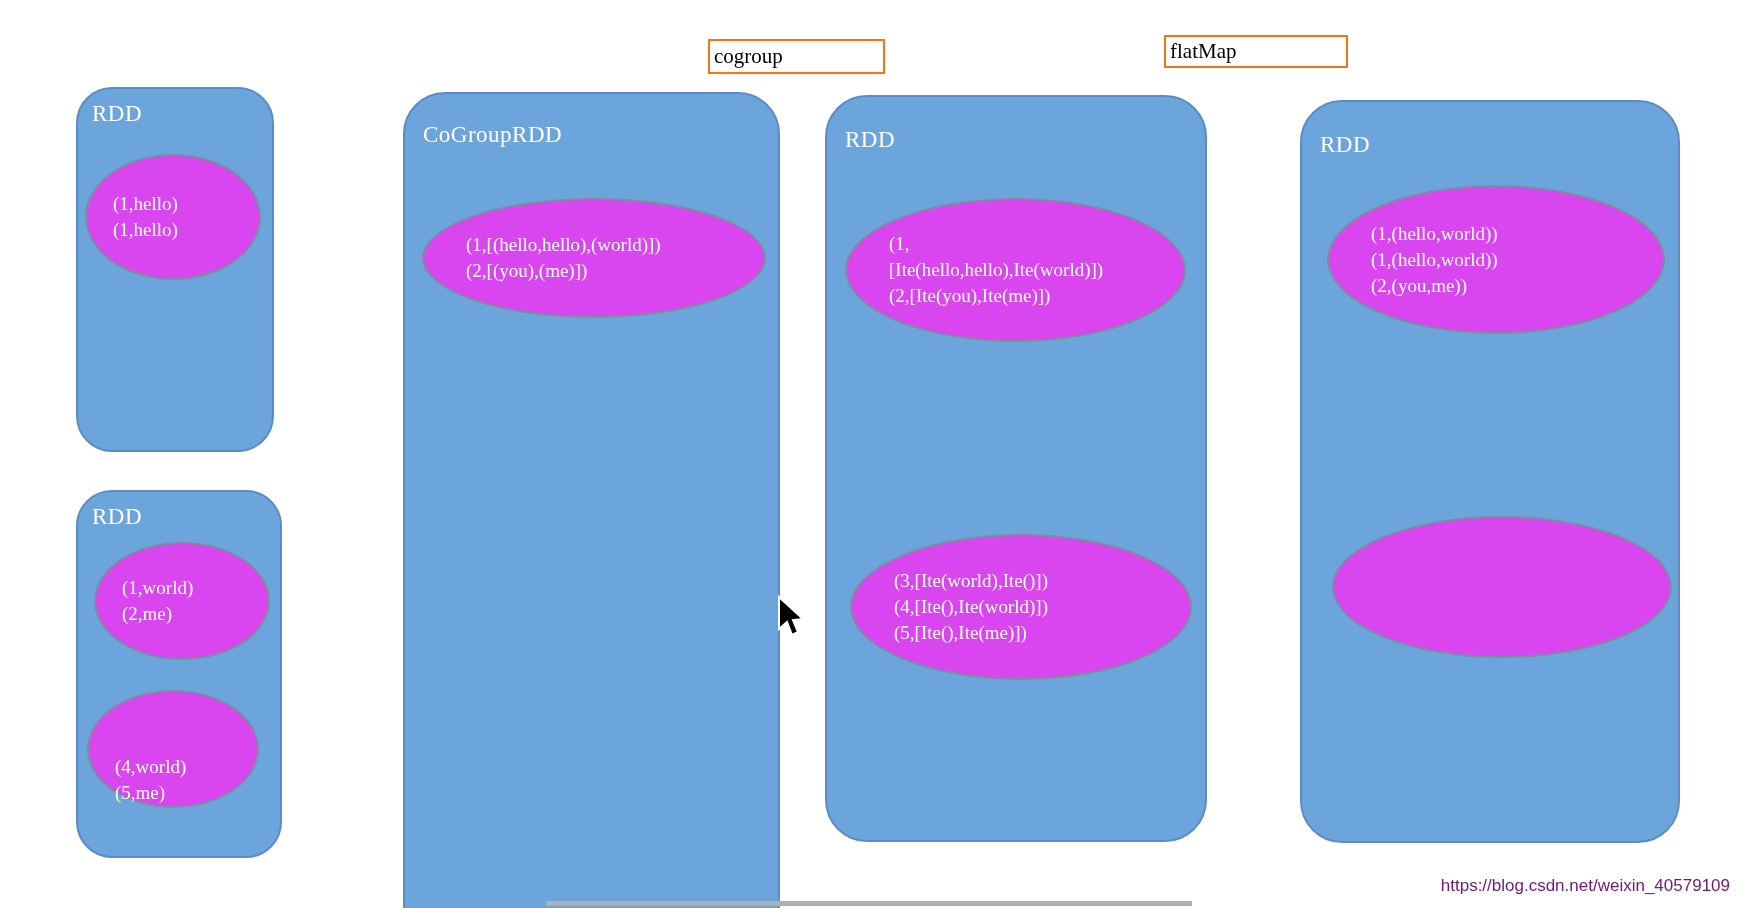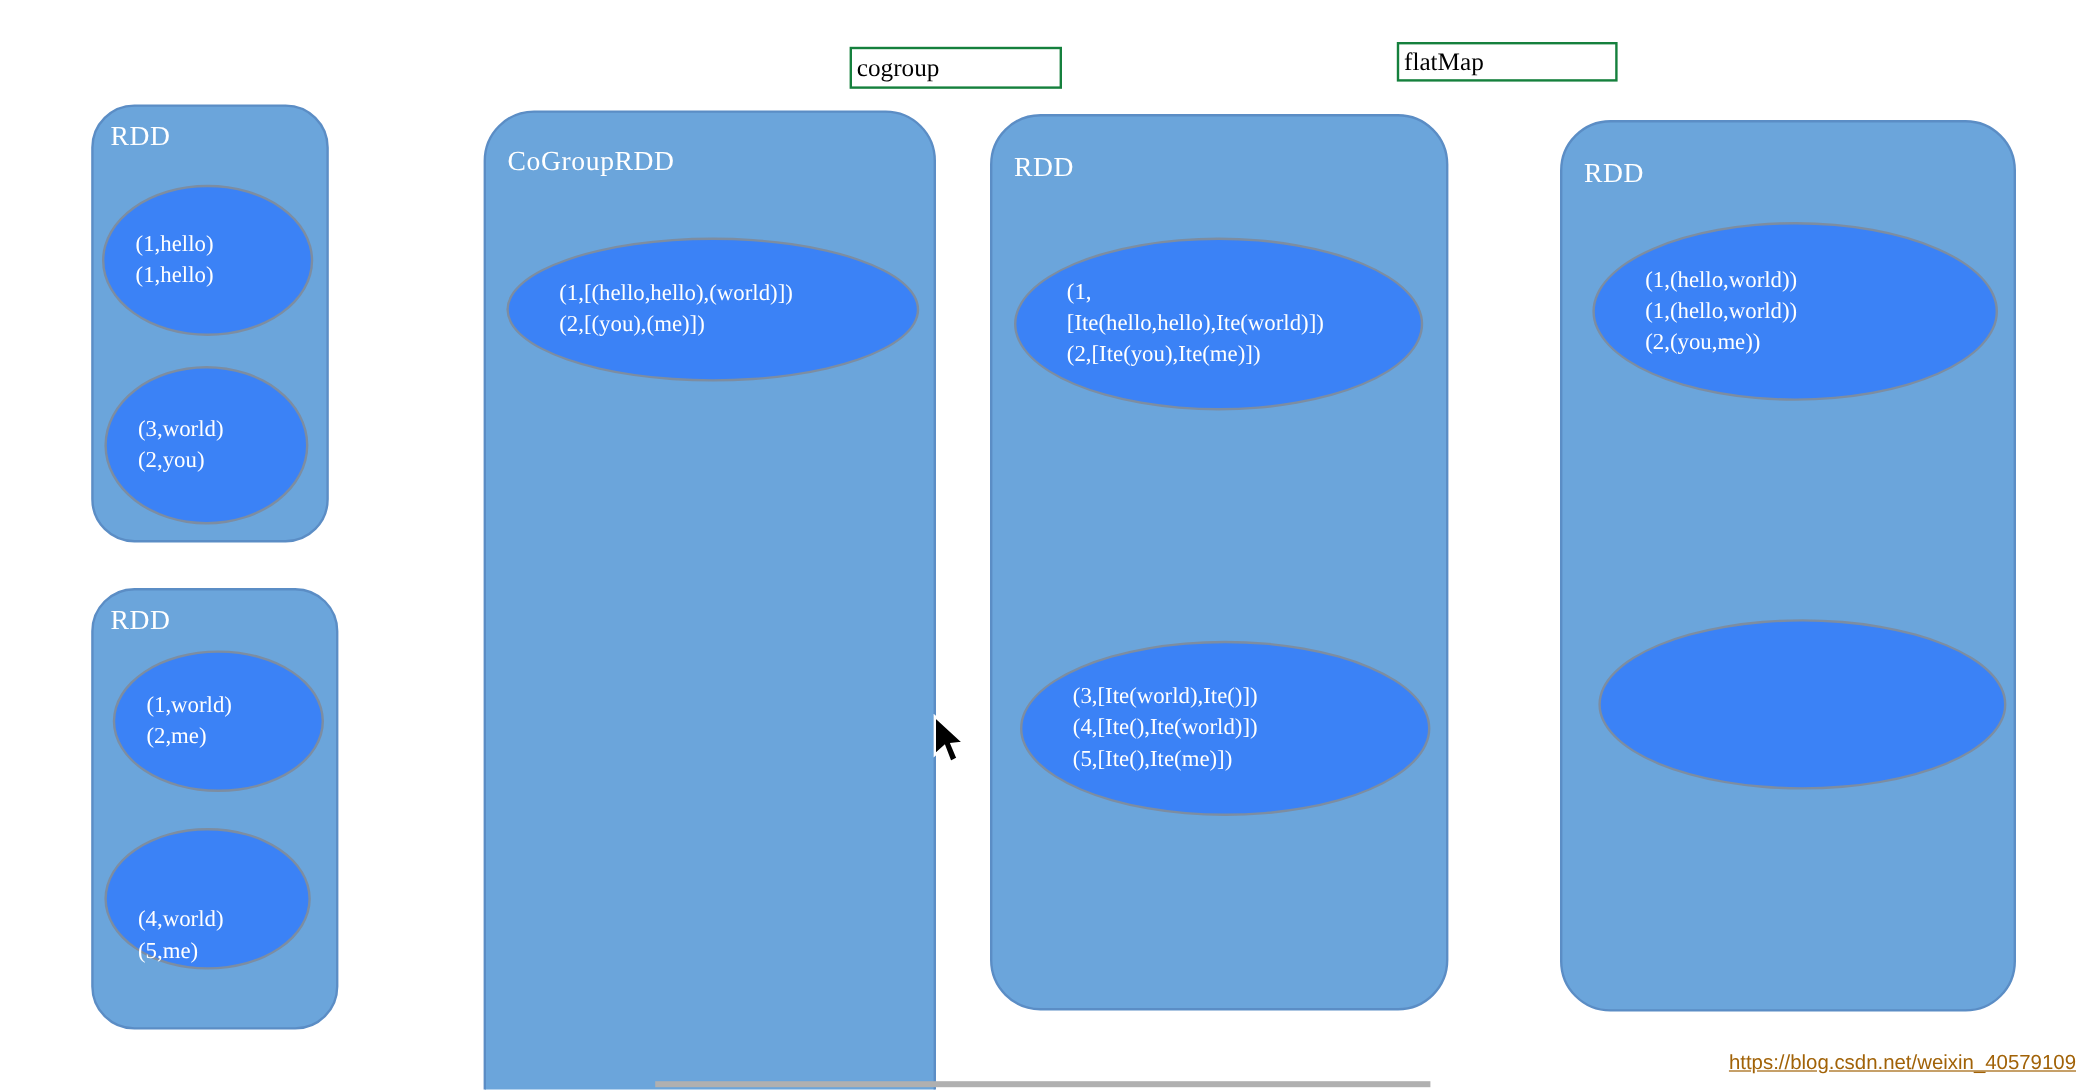--- a/index.html
+++ b/index.html
@@ -27,55 +27,54 @@
     position: absolute;
     left: 14px;
     top: 12px;
     color: #ffffff;
     font-size: 23px;
     letter-spacing: 0.5px;
     white-space: nowrap;
   }
   .partition {
     position: absolute;
-    background: #3b82f6;
+    background: #d946ef;
     border: 2px solid #7D8DA1;
     border-radius: 50%;
     box-sizing: border-box;
     display: flex;
     flex-direction: column;
     justify-content: center;
     align-items: flex-start;
     color: #ffffff;
     font-size: 19px;
     line-height: 26px;
   }
   .partition.pad-sm { padding-left: 26px; }
   .partition.pad-lg { padding-left: 42px; }
   .partition span { white-space: nowrap; }
   .op-box {
     position: absolute;
     background: #ffffff;
-    border: 2px solid #15803d;
+    border: 2px solid #f97316;
     box-sizing: border-box;
     display: flex;
     align-items: center;
     padding-left: 4px;
     font-size: 21px;
     color: #000000;
   }
   .watermark {
     position: absolute;
     right: 8px;
     top: 876px;
-    color: #a16207;
+    color: #701a75;
     font-family: "Liberation Sans", sans-serif;
     font-size: 17px;
     white-space: nowrap;
-    text-decoration: underline;
   }
   .bottom-line {
     position: absolute;
     left: 546px;
     top: 901px;
     width: 646px;
     height: 5px;
     background: #B0B0B0;
   }
   .cursor {
@@ -97,24 +96,20 @@
   </div>
   <div class="op-box" style="left:1164px; top:35px; width:184px; height:33px;">
     <span>flatMap</span>
   </div>
 
   <div class="rdd-box" style="left:76px; top:87px; width:198px; height:365px; border-radius:36px;">
     <div class="rdd-label">RDD</div>
     <div class="partition pad-sm" style="left:7px; top:65px; width:176px; height:126px;">
       <span>(1,hello)</span>
       <span>(1,hello)</span>
-    </div>
-    <div class="partition pad-sm" style="left:9px; top:216px; width:170px; height:132px;">
-      <span>(3,world)</span>
-      <span>(2,you)</span>
     </div>
   </div>
 
   <div class="rdd-box" style="left:76px; top:490px; width:206px; height:368px; border-radius:36px;">
     <div class="rdd-label">RDD</div>
     <div class="partition pad-sm" style="left:16px; top:50px; width:176px; height:118px;">
       <span>(1,world)</span>
       <span>(2,me)</span>
     </div>
     <div class="partition pad-sm" style="left:9px; top:198px; width:172px; height:118px;justify-content:flex-end;">

